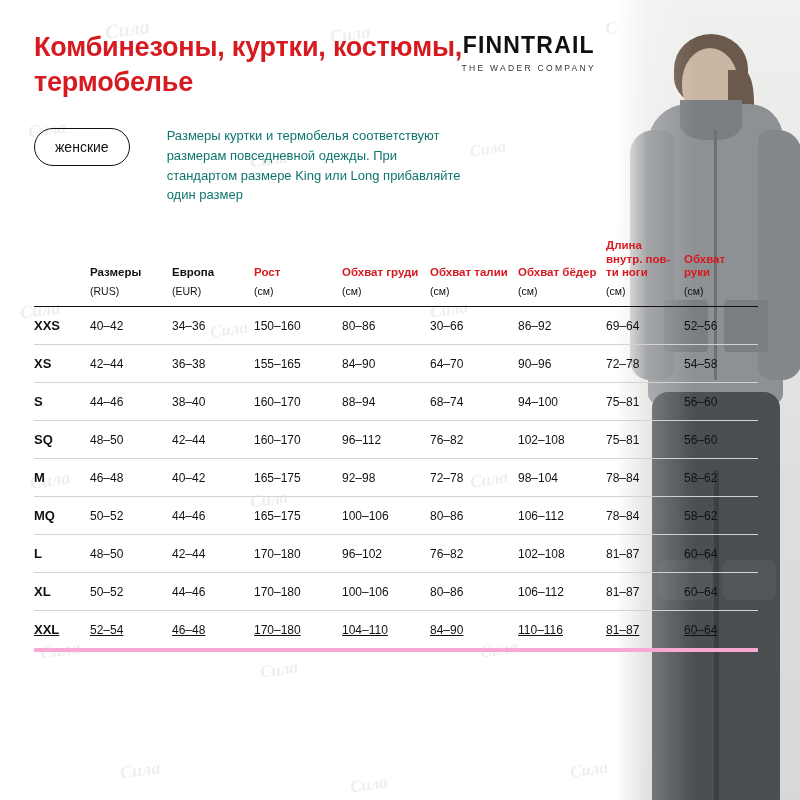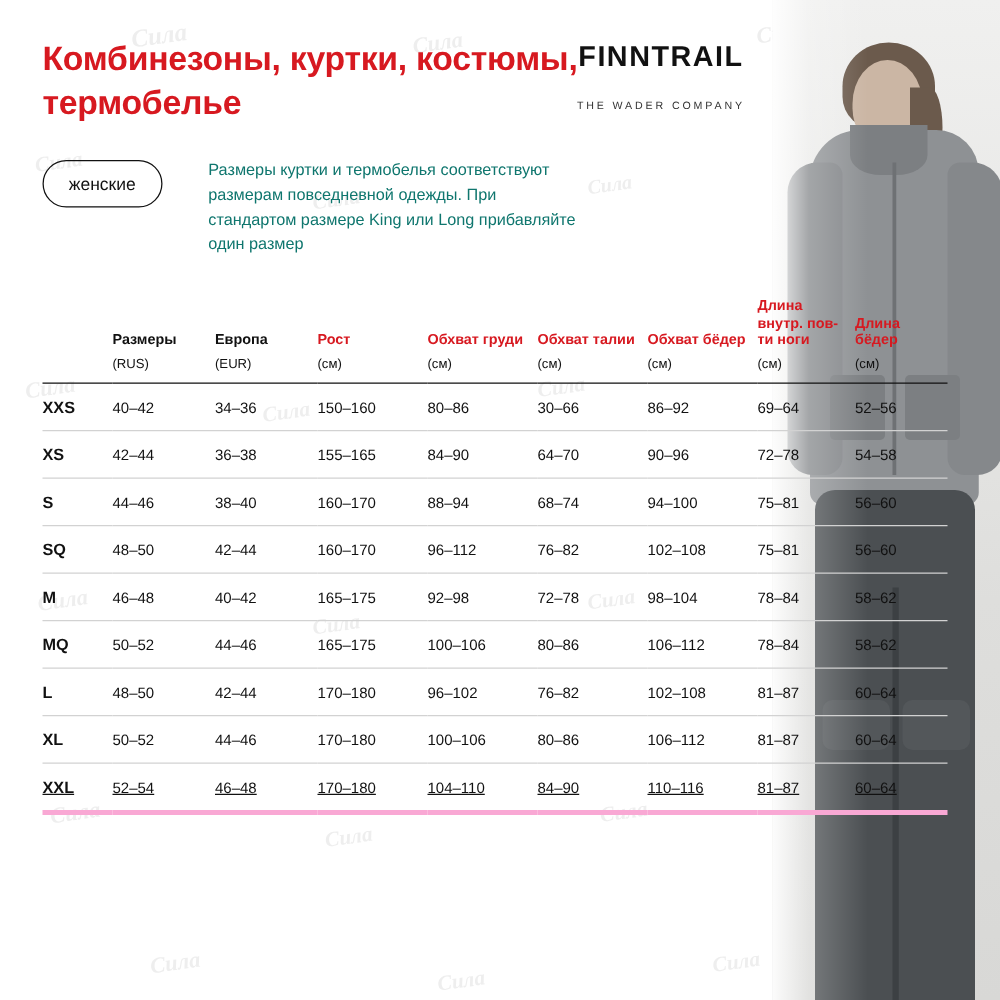--- a/index.html
+++ b/index.html
@@ -158,21 +158,21 @@
   .brand-name {
     font-size: 23px;
     font-weight: bold;
     letter-spacing: 1.2px;
     color: #111;
   }
   .brand-sub {
     font-size: 8.5px;
     letter-spacing: 2.3px;
     color: #333;
-    margin-top: 20px;
+    margin-top: 4px;
   }
 
   .subrow {
     display: flex;
     align-items: flex-start;
     margin-top: 26px;
     gap: 37px;
   }
   .pill {
     border: 1.5px solid #111;
@@ -325,21 +325,21 @@
         <thead>
           <tr id="hdr-row">
               <th class="th-black"><span></span></th>
               <th class="th-black"><span>Размеры</span><span class="hdr-unit">(RUS)</span></th>
               <th class="th-black"><span>Европа</span><span class="hdr-unit">(EUR)</span></th>
               <th class="th-red"><span>Рост</span><span class="hdr-unit">(см)</span></th>
               <th class="th-red"><span>Обхват груди</span><span class="hdr-unit">(см)</span></th>
               <th class="th-red"><span>Обхват талии</span><span class="hdr-unit">(см)</span></th>
               <th class="th-red"><span>Обхват бёдер</span><span class="hdr-unit">(см)</span></th>
               <th class="th-red"><span>Длина внутр. пов-ти ноги</span><span class="hdr-unit">(см)</span></th>
-              <th class="th-red"><span>Длина бёдер</span><span class="hdr-unit">(см)</span></th>
+              <th class="th-red"><span>Обхват руки</span><span class="hdr-unit">(см)</span></th>
             </tr>
         </thead>
         <tbody id="tbody">
             <tr>
               <td class="size">XXS</td>
               <td>40–42</td>
               <td>34–36</td>
               <td>150–160</td>
               <td>80–86</td>
               <td>30–66</td>

